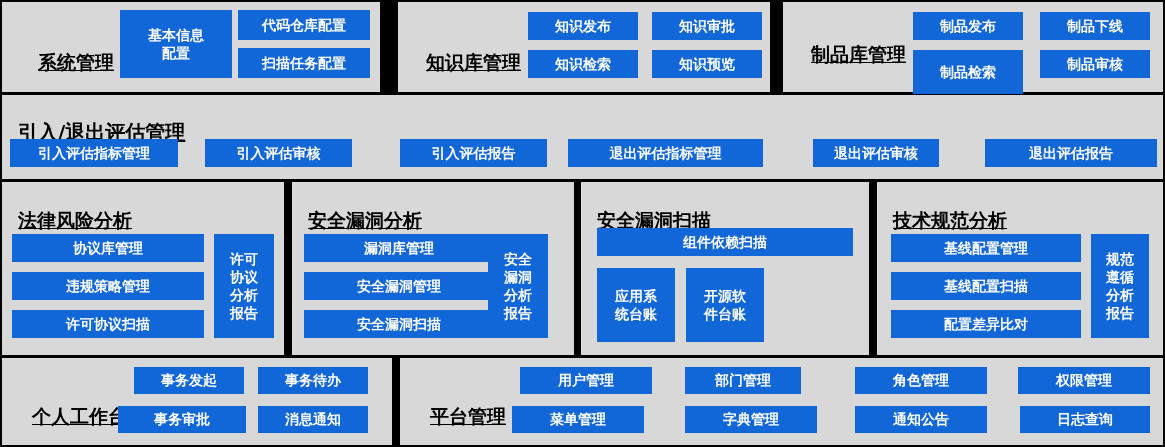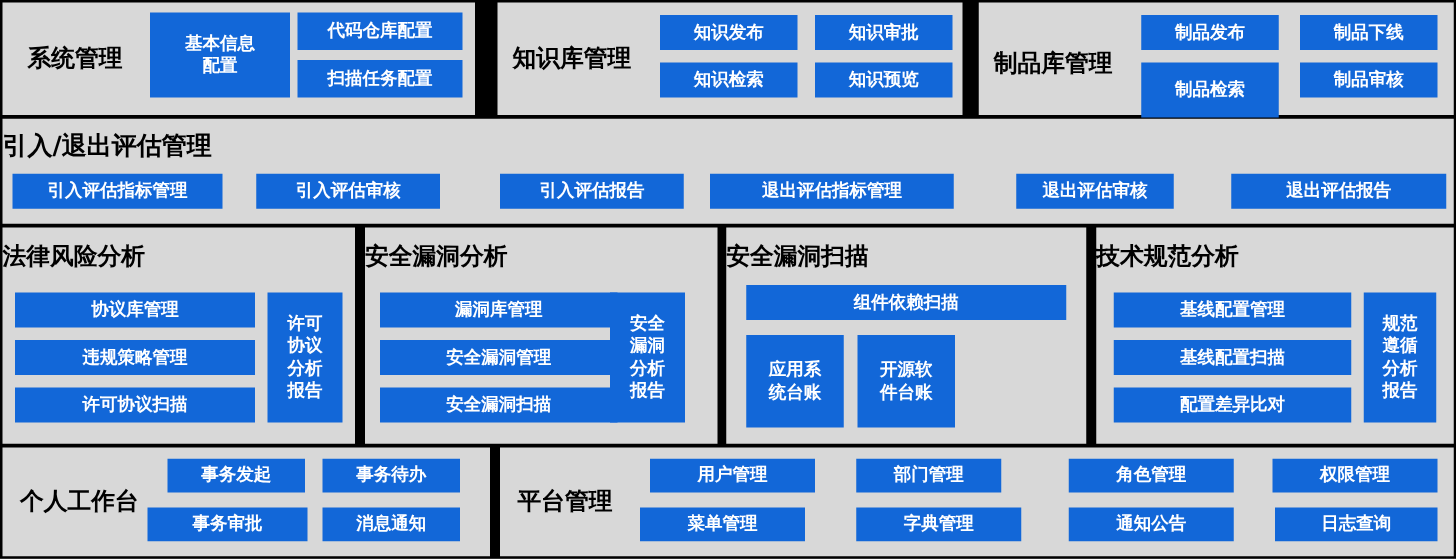--- a/index.html
+++ b/index.html
@@ -6,21 +6,21 @@
     --accent:#1267d8;
     --panel:#d8d8d8;
     --bg:#000000;
     --btn-text:#ffffff;
     --title-text:#000000;
   }
   html,body{margin:0;padding:0;}
   body{background:#ffffff;font-family:"DejaVu Sans","Liberation Sans",sans-serif;}
   .stage{position:relative;width:1165px;height:447px;background:var(--bg);overflow:hidden;}
   .panel{position:absolute;background:var(--panel);}
-  .title{position:absolute;margin:0;color:var(--title-text);font-size:19px;font-weight:bold;white-space:nowrap;}
+  .title{position:absolute;margin:16px;color:var(--title-text);font-size:19px;font-weight:bold;white-space:nowrap;text-decoration:underline;}
   .title.center{left:0;right:12px;text-align:left;}
   .btn{position:absolute;background:var(--accent);color:var(--btn-text);font-size:14px;font-weight:bold;
        display:flex;align-items:center;justify-content:center;text-align:center;line-height:1.3;cursor:pointer;}
   .wrap{display:inline-block;}
   .w2{width:30px;}
   .w3{width:46px;}
   .w4{width:60px;}
 </style>
 </head>
 <body>
@@ -38,21 +38,21 @@
 
   <section class="panel" style="left:398px;top:2px;width:372px;height:90px">
     <h2 class="title" style="left:12px;top:32px">知识库管理</h2>
     <div class="btn" style="left:130px;top:10px;width:110px;height:28px">知识发布</div>
     <div class="btn" style="left:254px;top:10px;width:110px;height:28px">知识审批</div>
     <div class="btn" style="left:130px;top:48px;width:110px;height:28px">知识检索</div>
     <div class="btn" style="left:254px;top:48px;width:110px;height:28px">知识预览</div>
   </section>
 
   <section class="panel" style="left:783px;top:2px;width:380px;height:90px">
-    <h2 class="title" style="left:12px;top:36px">制品库管理</h2>
+    <h2 class="title" style="left:12px;top:24px">制品库管理</h2>
     <div class="btn" style="left:130px;top:10px;width:110px;height:28px">制品发布</div>
     <div class="btn" style="left:257px;top:10px;width:110px;height:28px">制品下线</div>
     <div class="btn" style="left:130px;top:48px;width:110px;height:44px">制品检索</div>
     <div class="btn" style="left:257px;top:48px;width:110px;height:28px">制品审核</div>
   </section>
 
   <section class="panel" style="left:2px;top:95px;width:1161px;height:84px">
     <h2 class="title center" style="top:8px;font-size:20px">引入/退出评估管理</h2>
     <div class="btn" style="left:8px;top:44px;width:168px;height:28px">引入评估指标管理</div>
     <div class="btn" style="left:203px;top:44px;width:147px;height:28px">引入评估审核</div>

